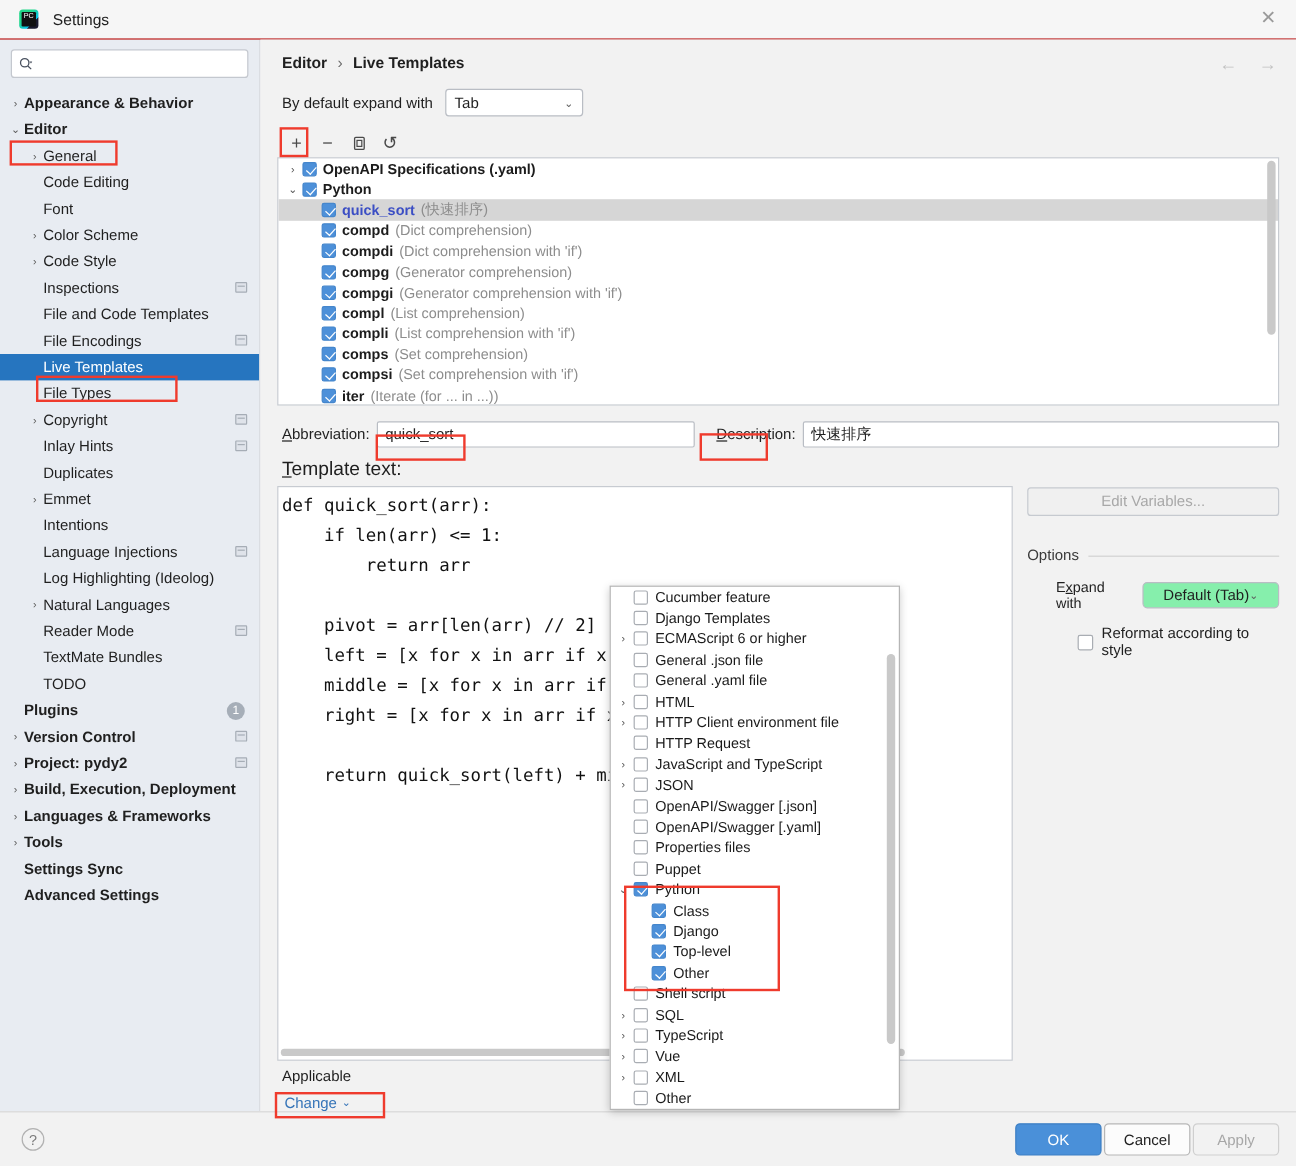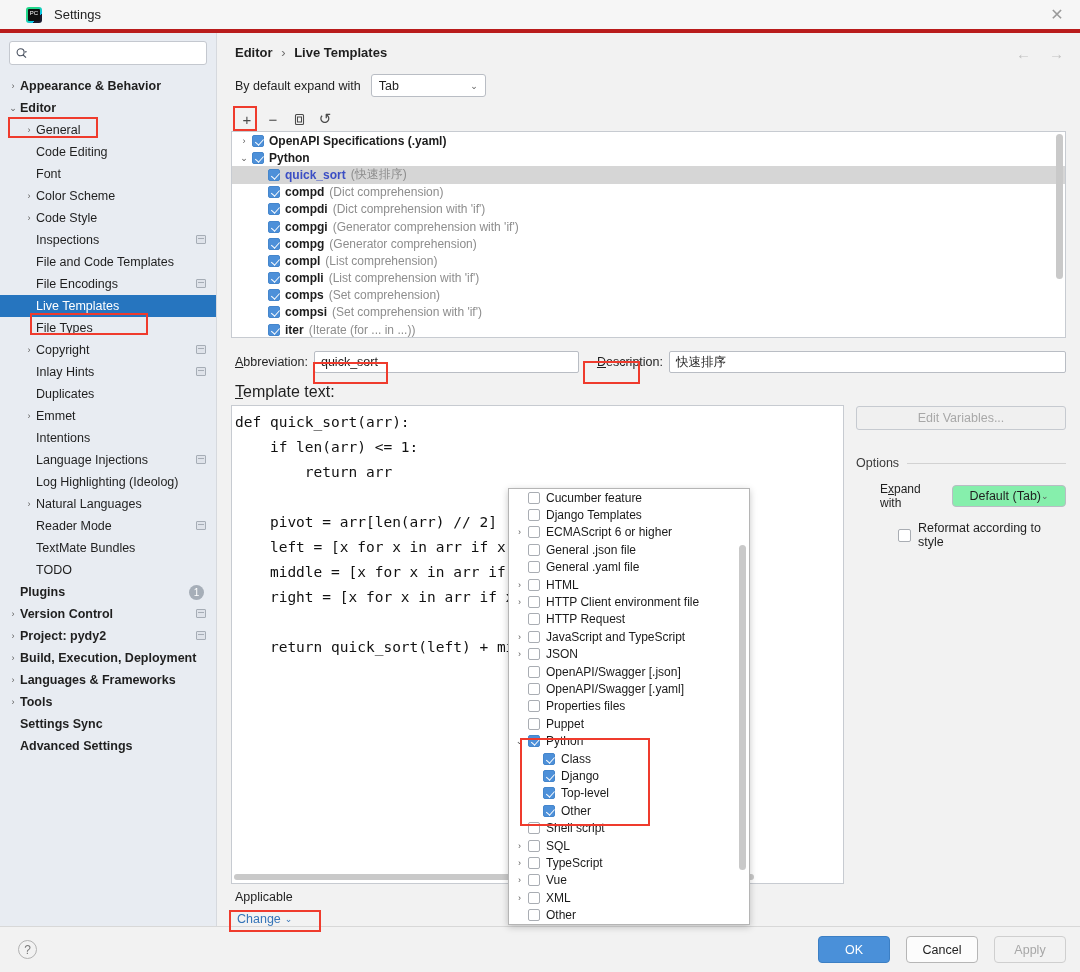--- a/index.html
+++ b/index.html
@@ -15,23 +15,23 @@
   .window {
     position: relative;
     width: 1080px; height: 972px;
     background: #f2f2f2;
     display: flex; flex-direction: column;
   }
   
   .titlebar {
     height: 33px;
     background: #f6f6f6;
-    border-bottom: 4px solid #b91c1c;
+    border-bottom: 1px solid #b91c1c;
     display: flex; align-items: center;
-    padding: 0 20px;
+    padding: 0 10px;
     flex: none;
     position: relative;
   }
   .app-icon {
     width: 16px; height: 16px;
     margin-left: 6px; margin-right: 12px;
     border-radius: 3px;
     background:
       linear-gradient(135deg, #21d789 0%, #21d789 35%, #07c3f2 70%, #1a1a2e 71%);
     position: relative;
@@ -326,21 +326,21 @@
     padding: 0 14px;
     position: relative;
   }
   .help-btn {
     width: 19px; height: 19px; border-radius: 50%;
     border: 1px solid #b2b2b2; color: #7a7a7a;
     font-size: 12px; text-align: center; line-height: 18px;
     margin-left: 4px;
     cursor: pointer;
   }
-  .fbtns { margin-left: auto; display: flex; gap: 16px; }
+  .fbtns { margin-left: auto; display: flex; gap: 2px; }
   .btn {
     height: 27px; min-width: 72px;
     border-radius: 4px; font-size: 12.5px;
     display: flex; align-items: center; justify-content: center;
     border: 1px solid #b6b6b6; background: #fcfcfc; color: #222;
     cursor: pointer; padding: 0 14px;
   }
   .btn.primary { background: #4a90d9; border-color: #3c7fc4; color: #fff; }
   .btn.disabled { color: #a7a7a7; background: #f2f2f2; border-color: #cfcfcf; }
   
@@ -611,29 +611,29 @@
               <span class="sp"></span>
               <span class="sp"></span>
               <span class="cb on"></span>
               <span class="nm">compdi</span>
               <span class="desc">(Dict comprehension with 'if')</span>
             </div>
             <div class="lrow">
               <span class="sp"></span>
               <span class="sp"></span>
               <span class="cb on"></span>
+              <span class="nm">compg</span>
+              <span class="desc">(Generator comprehension)</span>
+            </div>
+            <div class="lrow">
+              <span class="sp"></span>
+              <span class="sp"></span>
+              <span class="cb on"></span>
               <span class="nm">compgi</span>
               <span class="desc">(Generator comprehension with 'if')</span>
-            </div>
-            <div class="lrow">
-              <span class="sp"></span>
-              <span class="sp"></span>
-              <span class="cb on"></span>
-              <span class="nm">compg</span>
-              <span class="desc">(Generator comprehension)</span>
             </div>
             <div class="lrow">
               <span class="sp"></span>
               <span class="sp"></span>
               <span class="cb on"></span>
               <span class="nm">compl</span>
               <span class="desc">(List comprehension)</span>
             </div>
             <div class="lrow">
               <span class="sp"></span>

